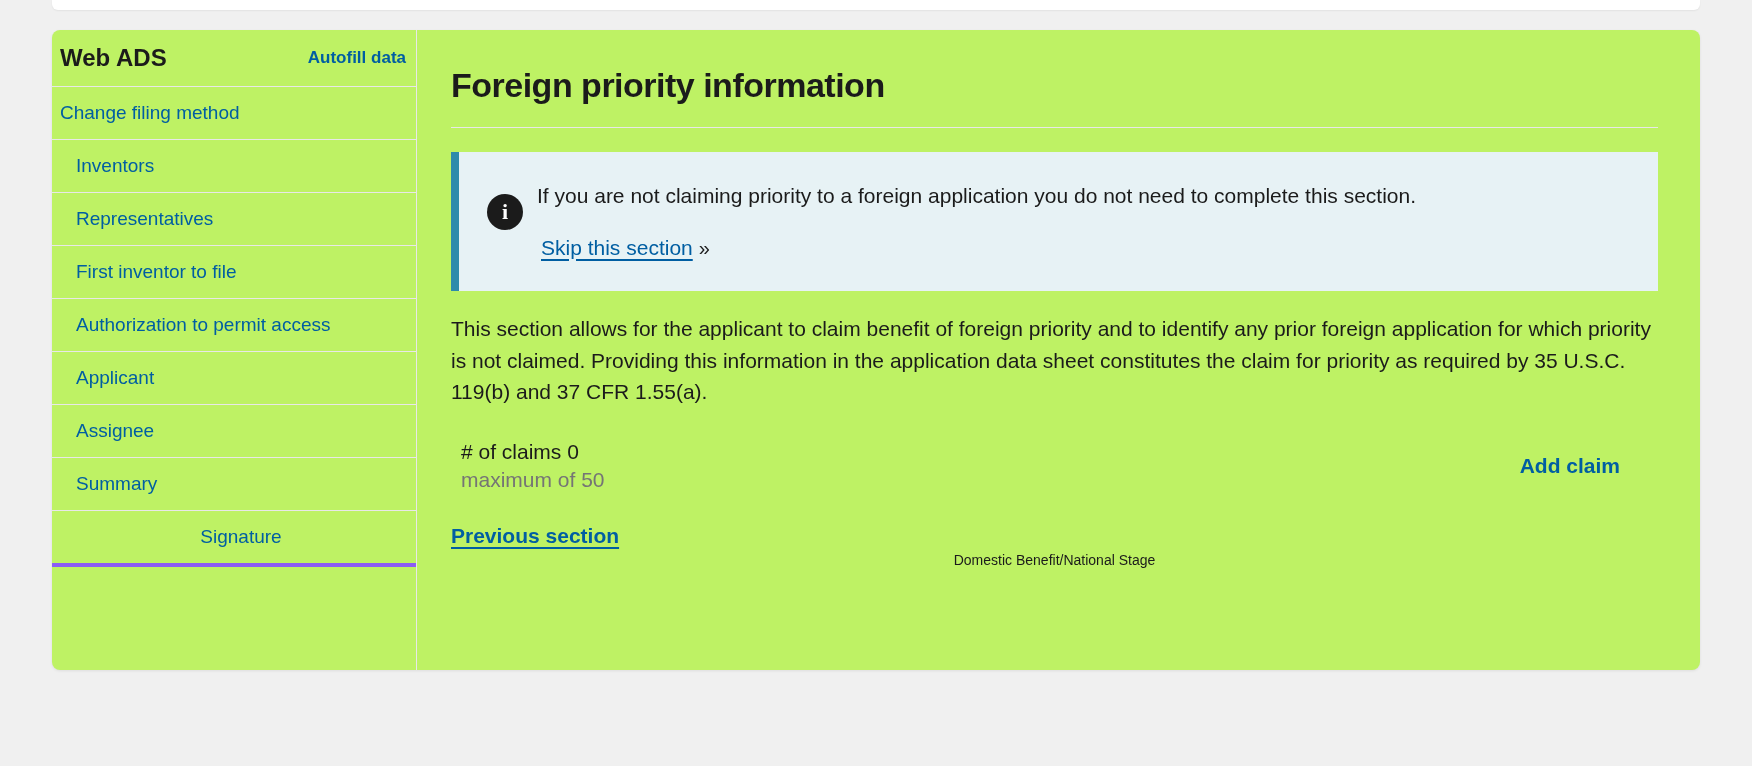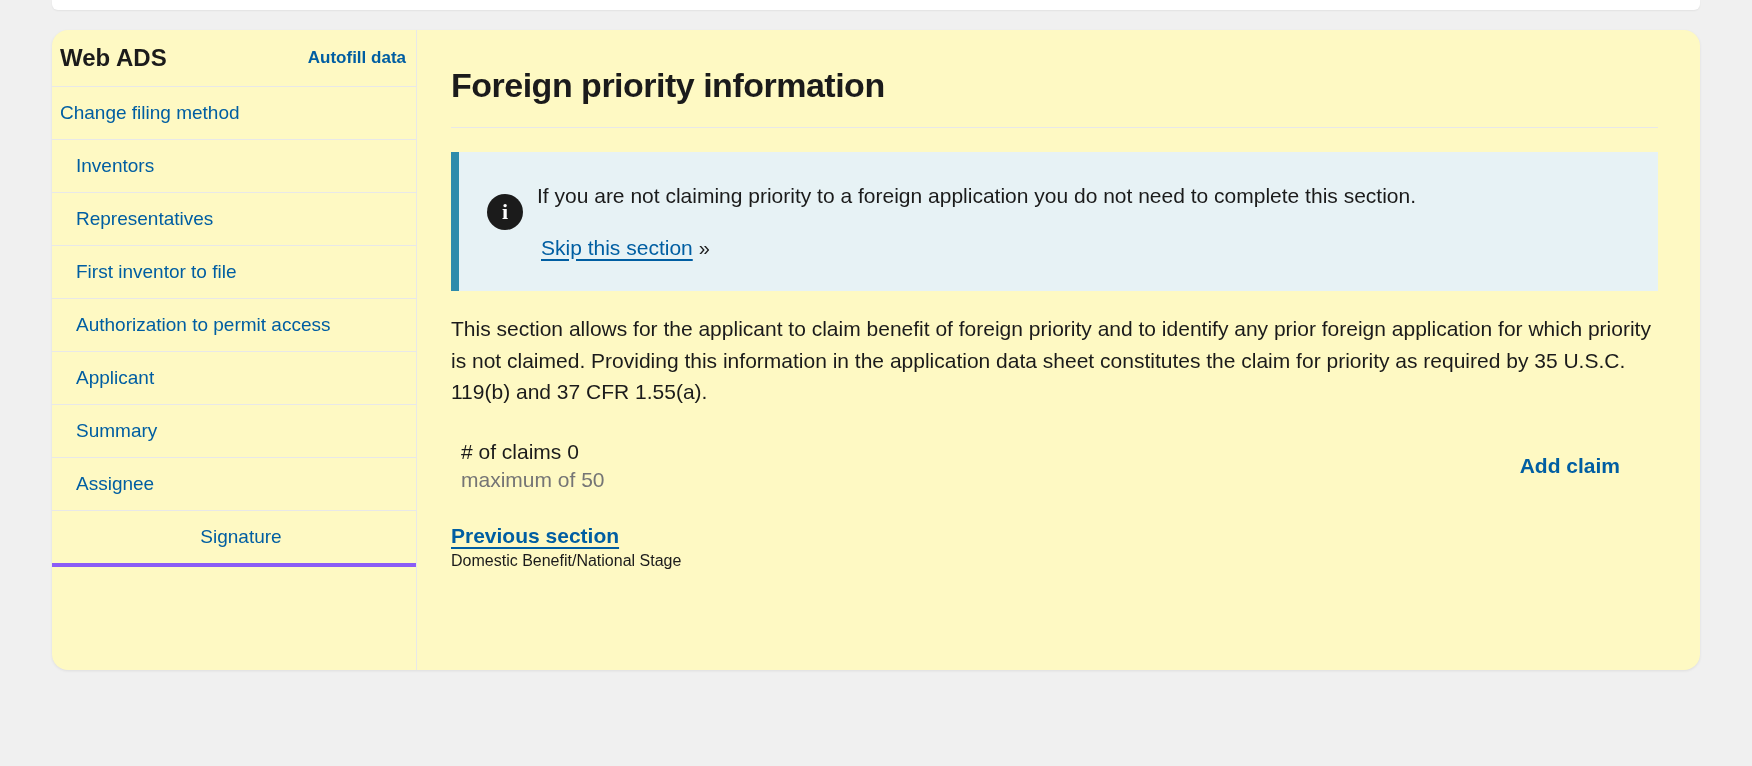--- a/index.html
+++ b/index.html
@@ -16,22 +16,22 @@
       padding: 0 52px 20px 52px;
     }
     .top-card {
       background: #fff;
       border-radius: 0 0 6px 6px;
       height: 10px;
       margin-bottom: 20px;
       box-shadow: 0 1px 2px rgba(0,0,0,0.06);
     }
     .main-card {
-      background: #fef9c3;
-      border-radius: 16px;
+      background: #bef264;
+      border-radius: 8px;
       display: flex;
       box-shadow: 0 1px 3px rgba(0,0,0,0.08);
       min-height: 640px;
     }
     .sidebar {
       width: 365px;
       border-right: 1px solid #e8e8e8;
       border-radius: 6px 0 0 6px;
     }
     .sidebar-header {
@@ -157,44 +157,45 @@
       font-size: 21px;
       font-weight: 700;
       color: #005ea2;
       text-decoration: underline;
       text-underline-offset: 4px;
       cursor: pointer;
       display: inline-block;
       margin-bottom: 4px;
     }
     .prev-section-label {
-      font-size: 16px;
-      color: #1b1b1b;
+      font-size: 14px;
+      color: #1b1b1b;
+      text-align: center;
     }
   </style>
 </head>
 <body>
 
 <div class="page-wrapper">
   <div class="top-card"></div>
 
   <div class="main-card">
     <nav class="sidebar">
       <div class="sidebar-header">
         <span class="sidebar-title">Web ADS</span>
         <span class="autofill-link">Autofill data</span>
       </div>
       <div class="sidebar-item">Change filing method</div>
       <div class="sidebar-item indented">Inventors</div>
       <div class="sidebar-item indented">Representatives</div>
       <div class="sidebar-item indented">First inventor to file</div>
       <div class="sidebar-item indented">Authorization to permit access</div>
       <div class="sidebar-item indented">Applicant</div>
+      <div class="sidebar-item indented">Assignee</div>
       <div class="sidebar-item indented">Summary</div>
-      <div class="sidebar-item indented">Assignee</div>
       <div class="sidebar-item indented">Signature</div>
     </nav>
 
     <main class="content">
       <h1 class="page-heading">Foreign priority information</h1>
 
       <div class="info-box">
         <div class="info-icon">
           <span class="info-icon-inner">i</span>
         </div>

